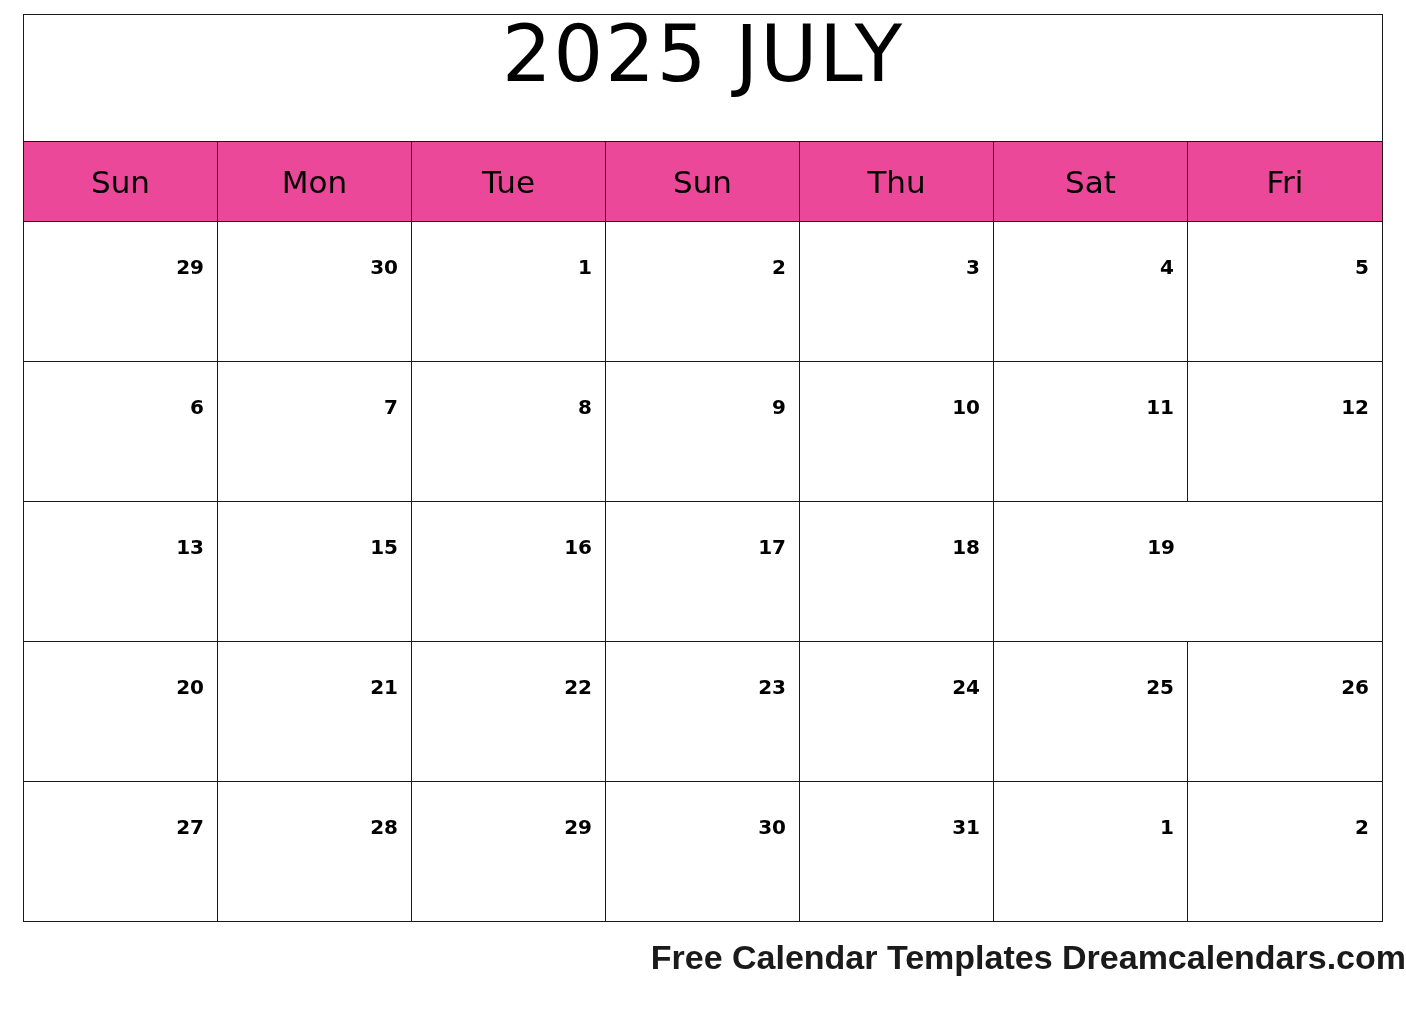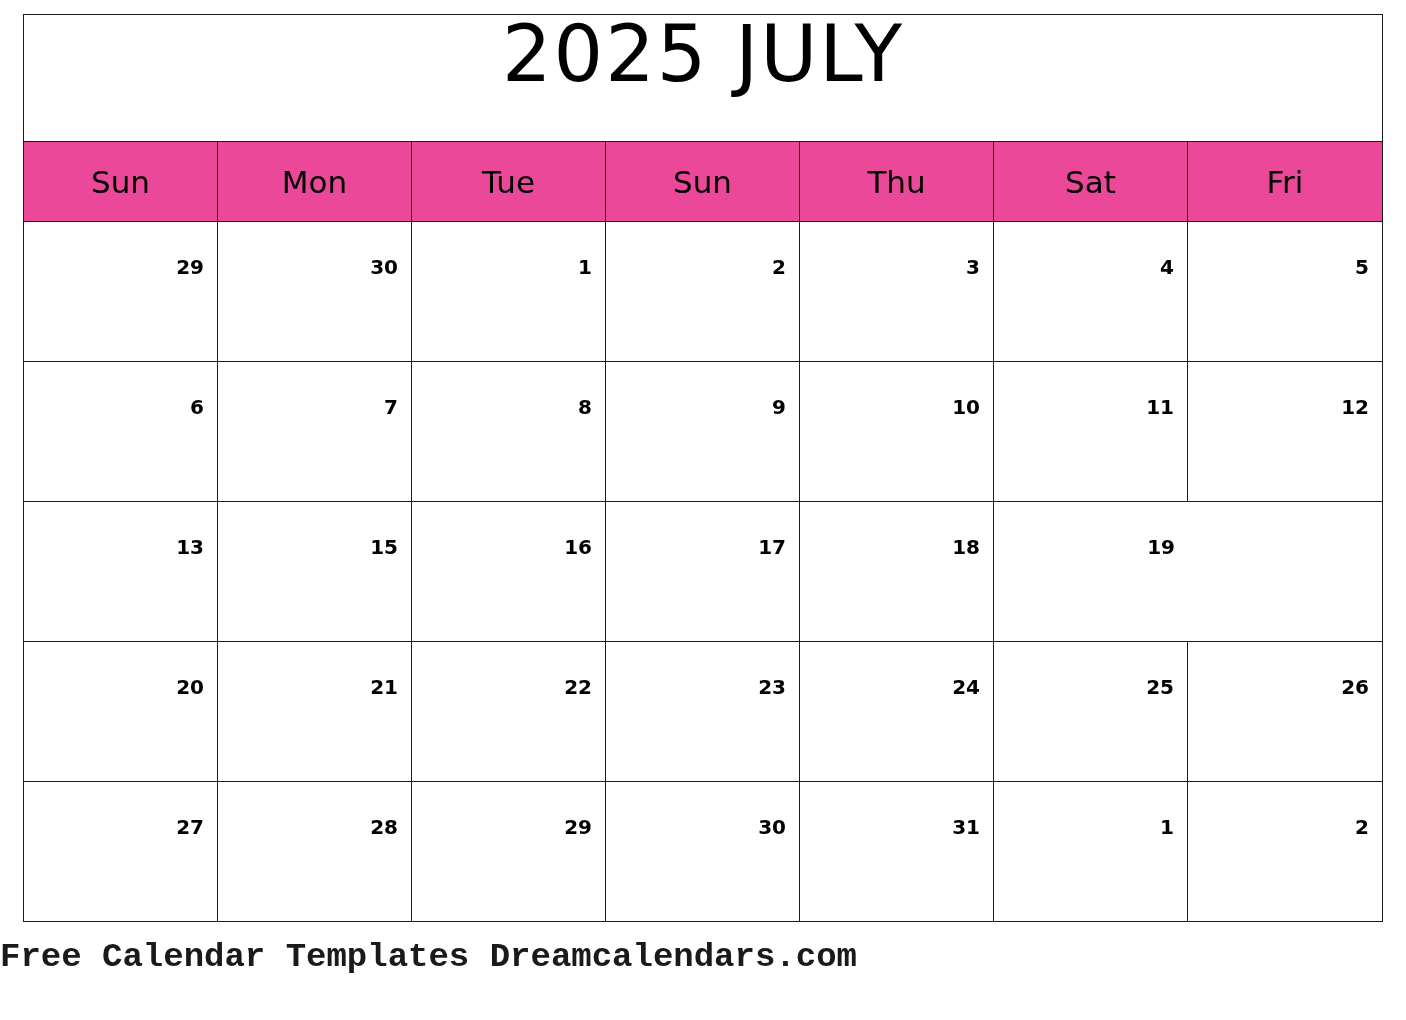--- a/index.html
+++ b/index.html
@@ -89,25 +89,26 @@
     font-size: 20px;
     font-weight: bold;
     line-height: 1.2;
     margin-top: 25px;
   }
   .footer {
     position: absolute;
     left: 0;
     right: 0;
     top: 938px;
-    text-align: left;
+    text-align: right;
     font-size: 34px;
     font-weight: bold;
-    font-family: Liberation Mono, monospace;
+    font-family: Liberation Sans, sans-serif;
     color: #1a1a1a;
+    padding-left: 34px;
   }
 </style>
 </head>
 <body>
 
 <div class="page">
 
   <div class="calendar">
 
     <div class="title-row">

